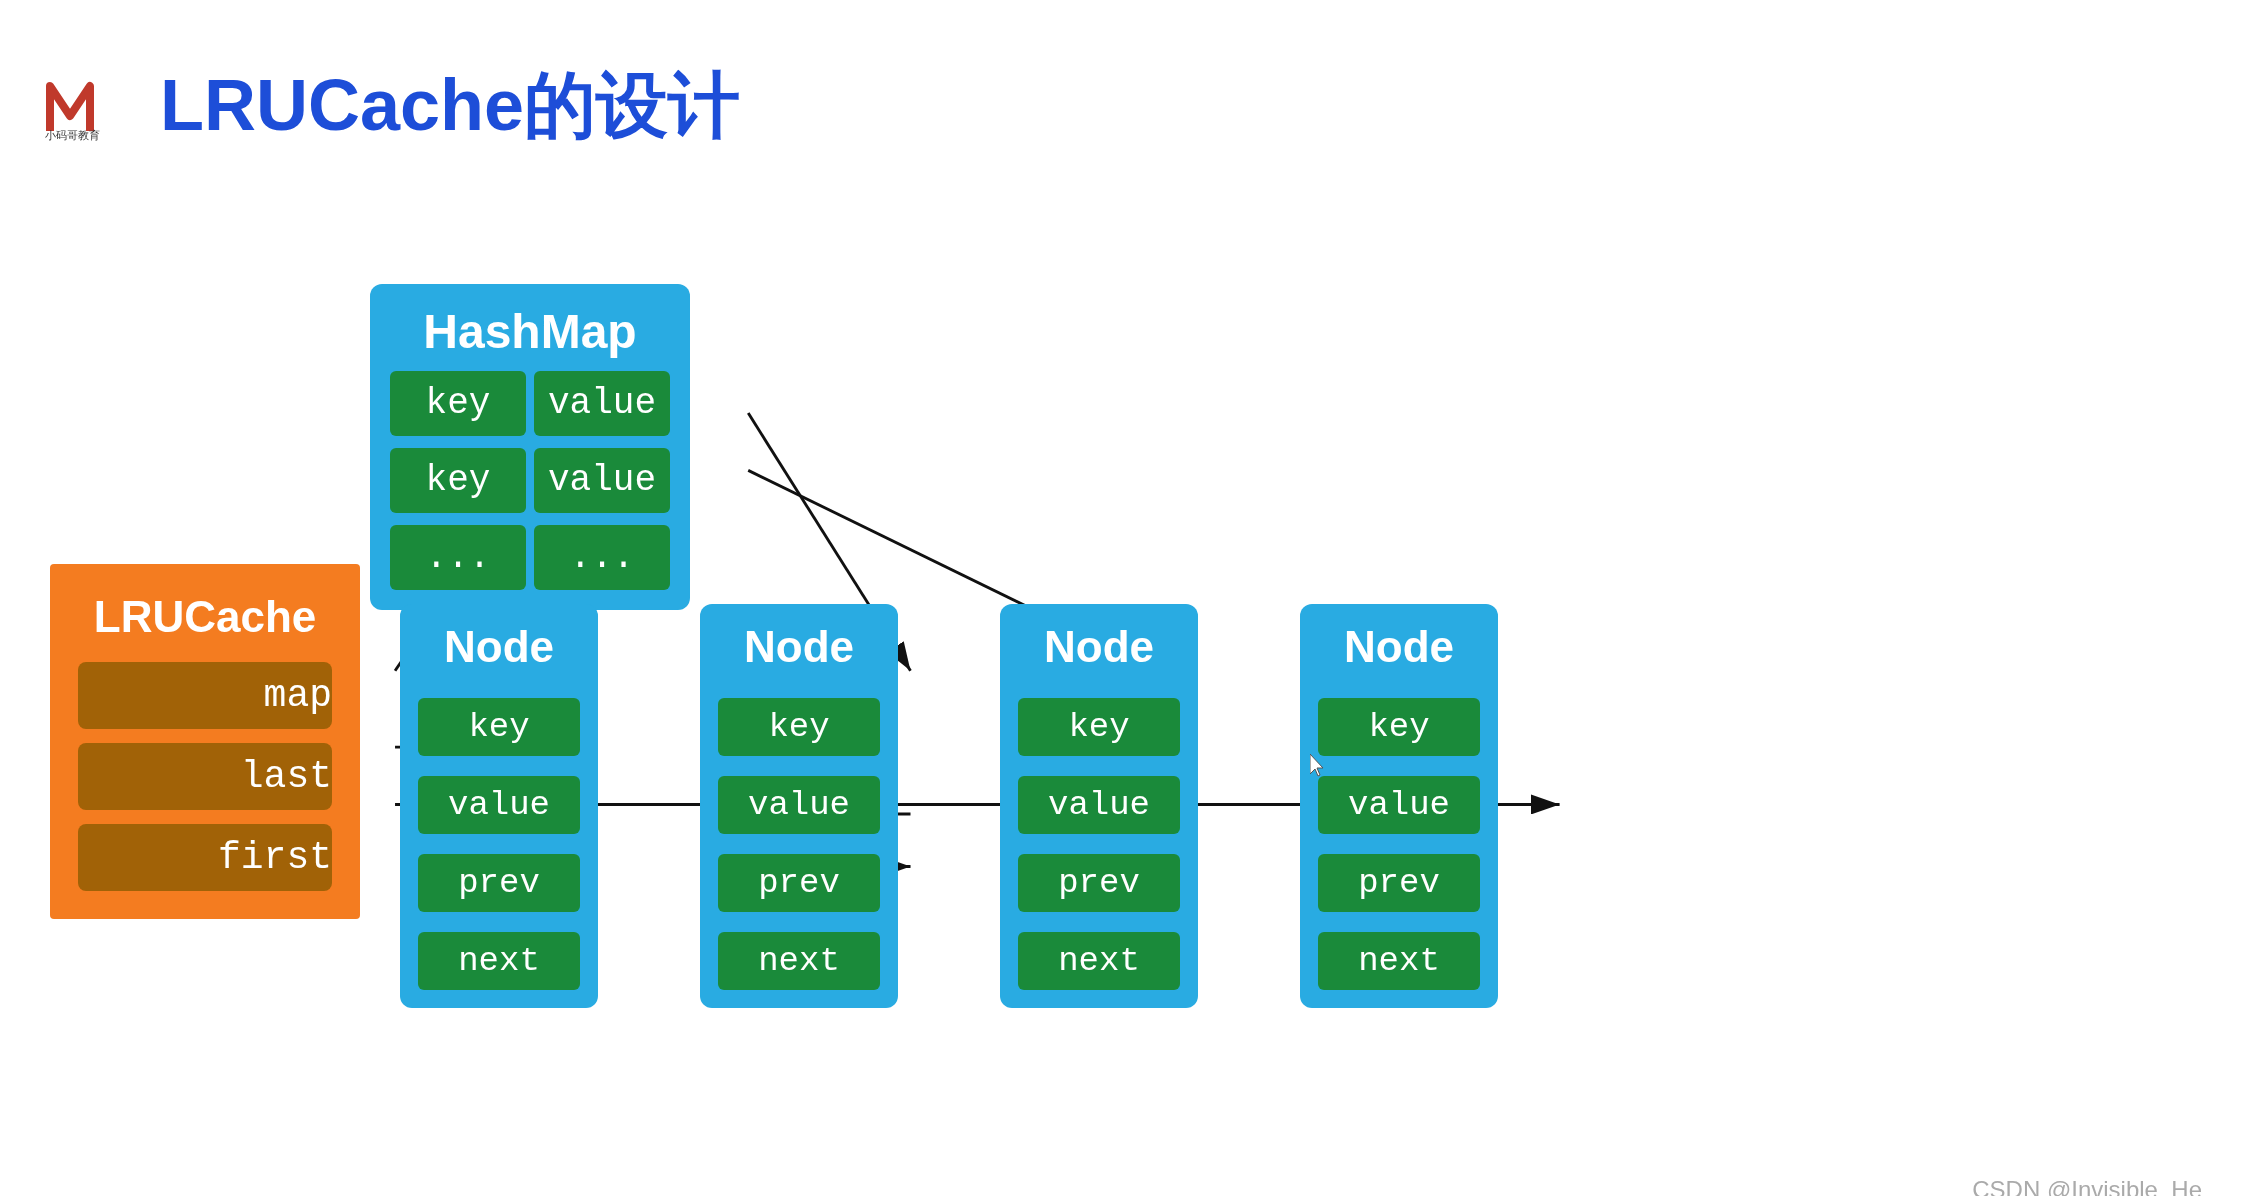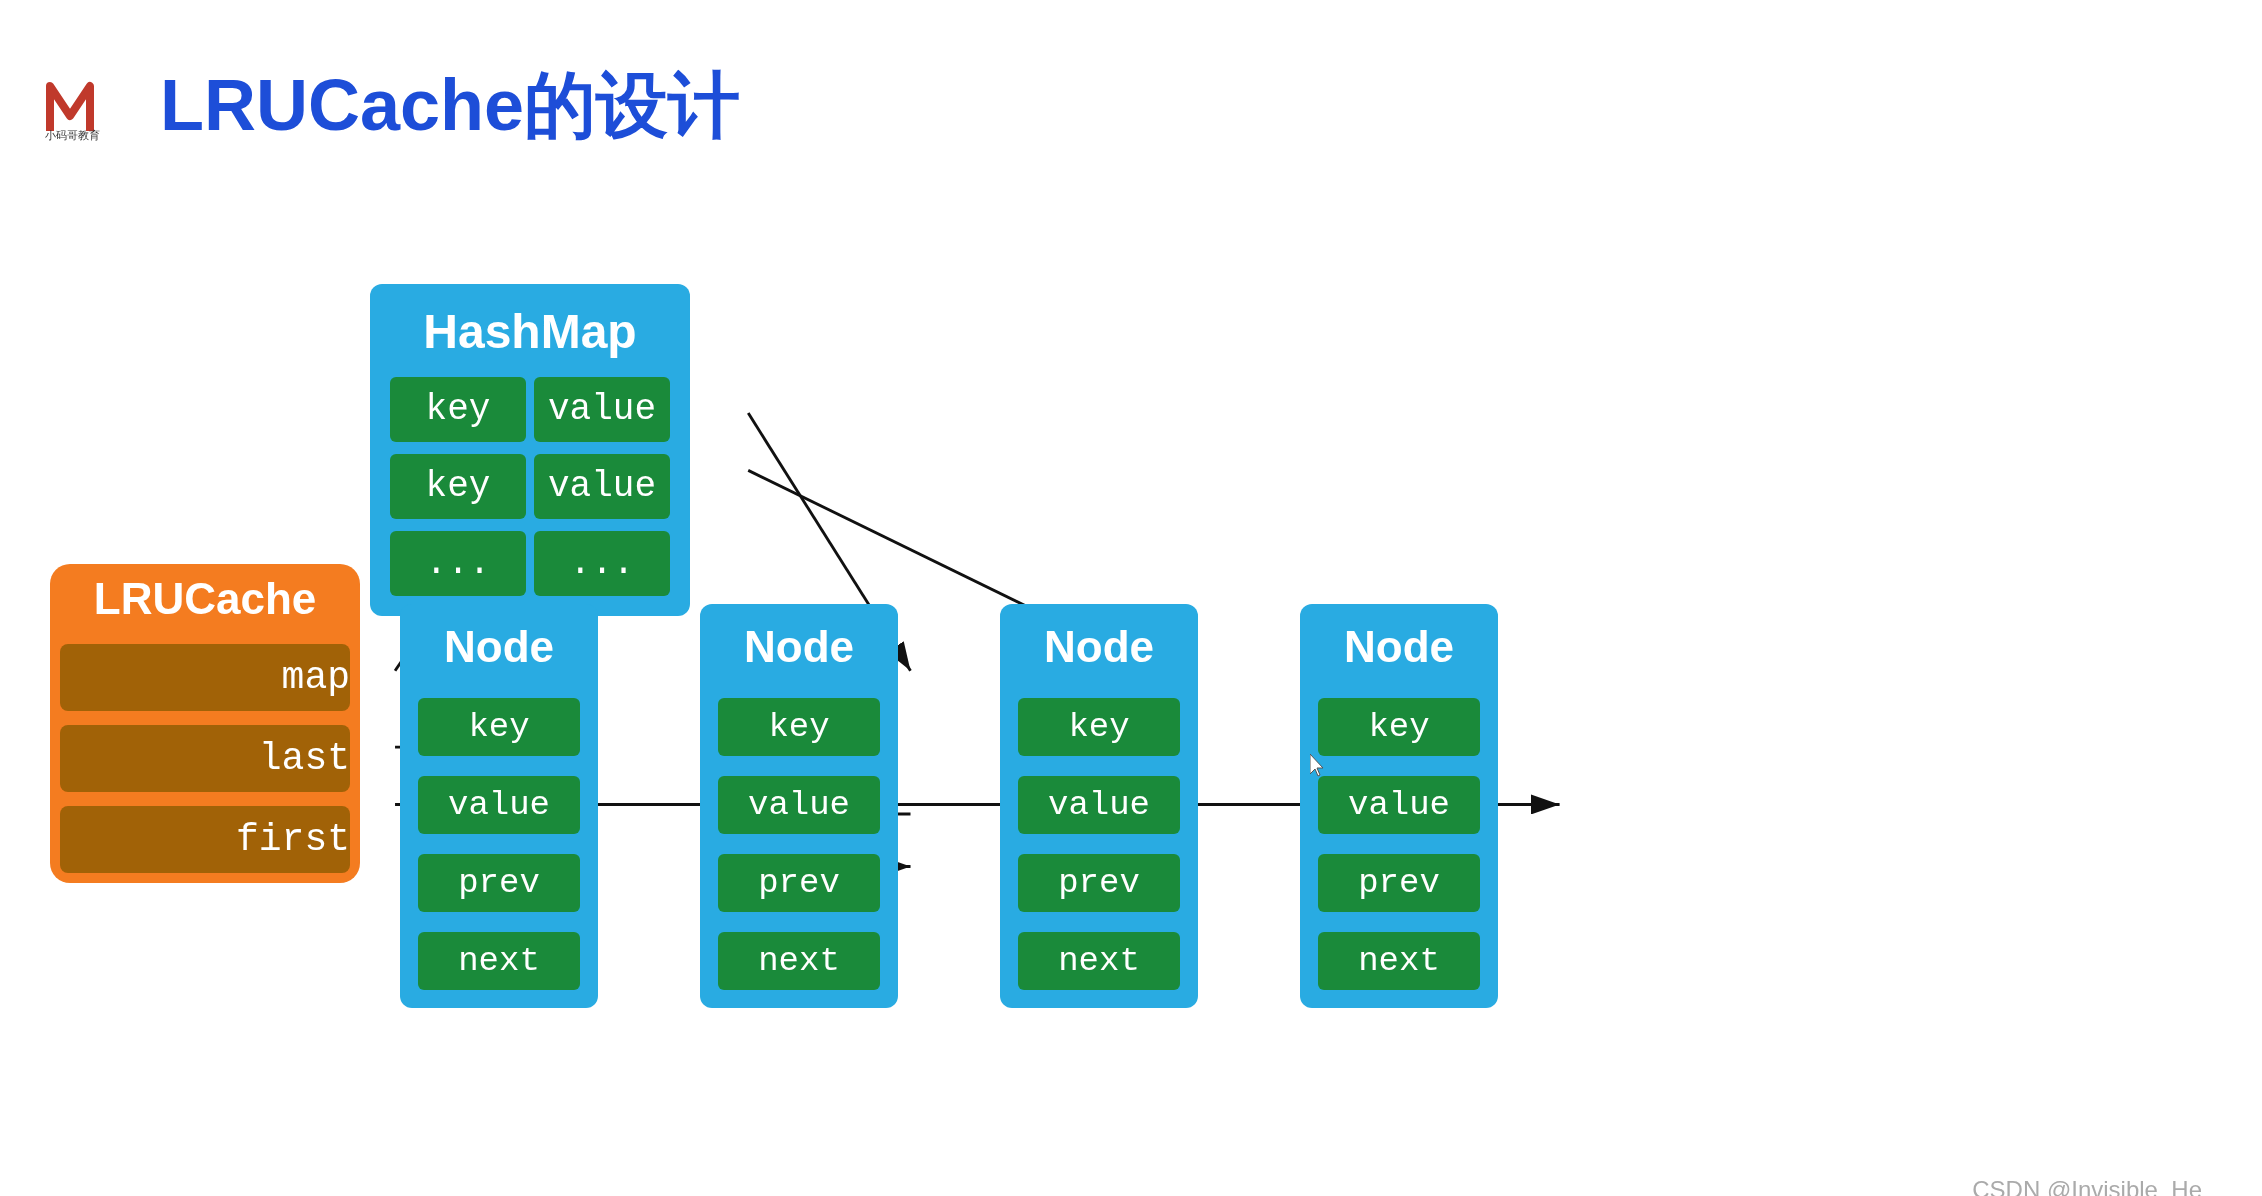--- a/index.html
+++ b/index.html
@@ -44,22 +44,22 @@
       margin-top: 10px;
     }
 
     
     .lru-box {
       position: absolute;
       left: 50px;
       top: 380px;
       width: 310px;
       background: #f47c20;
-      border-radius: 20px;
-      padding: 10px;
+      border-radius: 4px;
+      padding: 28px;
       display: flex;
       flex-direction: column;
       gap: 14px;
     }
     .lru-title {
       color: #fff;
       font-size: 44px;
       font-weight: bold;
       text-align: center;
       font-family: sans-serif;
@@ -87,21 +87,20 @@
       display: flex;
       flex-direction: column;
       gap: 12px;
     }
     .hashmap-title {
       color: #fff;
       font-size: 48px;
       font-weight: bold;
       text-align: center;
       font-family: sans-serif;
-      margin-bottom: 6px;
     }
     .hashmap-row {
       display: flex;
       gap: 8px;
     }
     .hashmap-cell {
       flex: 1;
       background: #1a8a3a;
       color: #fff;
       font-size: 36px;

